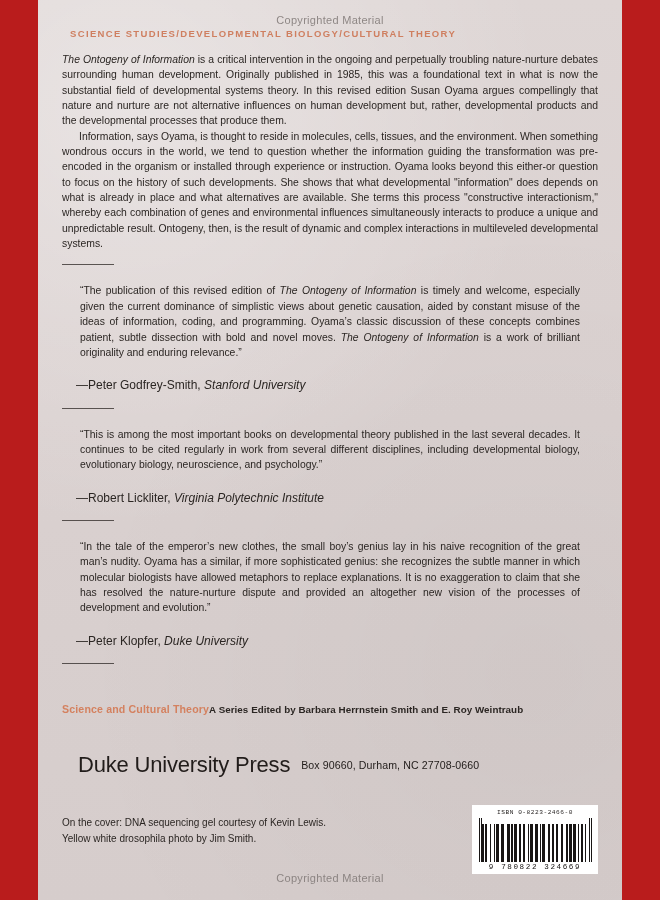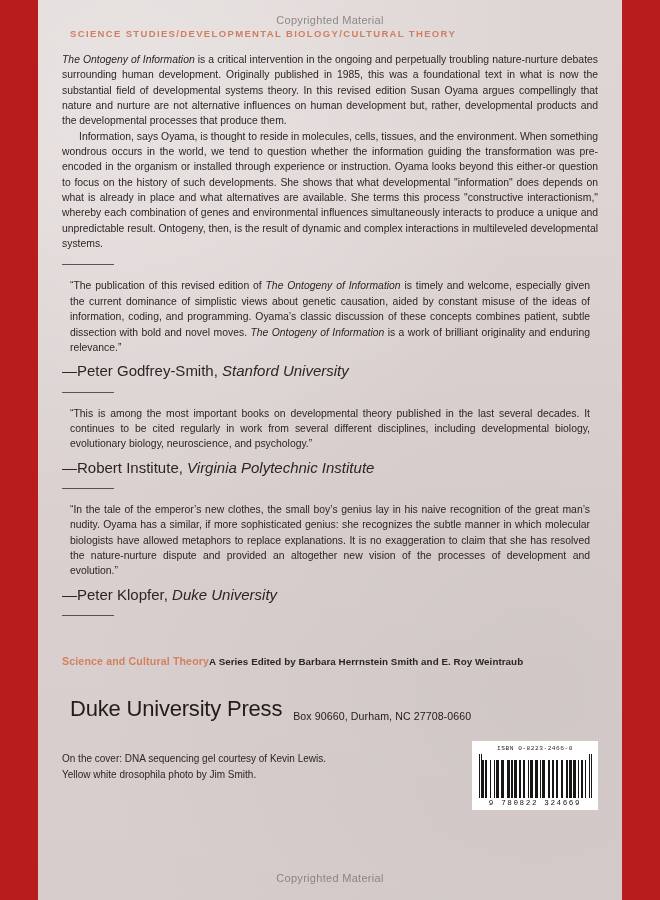--- a/index.html
+++ b/index.html
@@ -96,29 +96,29 @@
     border: none;
   }
 
   .blurb {
     position: relative;
     z-index: 1;
     color: #2b2623;
     font-size: 10.4px;
     line-height: 15.35px;
     text-align: justify;
-    margin: 8px;
+    margin: 18px;
   }
   .attrib {
     position: relative;
     z-index: 1;
     color: #2b2623;
-    font-size: 15px;
+    font-size: 12px;
     line-height: 15.35px;
-    margin: 0;
+    margin: 14px;
     text-align: left;
   }
   .attrib .inst { font-style: italic; }
 
   .bio {
     position: relative;
     z-index: 1;
     color: #2b2623;
     font-size: 10.4px;
     line-height: 15.6px;
@@ -142,24 +142,24 @@
   .series-editors {
     color: #2b2623;
     font-weight: 700;
     font-size: 9.8px;
     letter-spacing: 0.05px;
   }
 
   .publisher-line {
     position: relative;
     z-index: 1;
-    margin: 8px;
+    margin: 16px;
     padding-top: 19px;
     display: flex;
-    align-items: flex-end;
+    align-items: center;
   }
   .publisher-name {
     color: #211c1a;
     font-size: 22px;
     font-weight: 400;
     letter-spacing: -0.2px;
   }
   .publisher-address {
     color: #211c1a;
     font-size: 10.6px;
@@ -235,21 +235,21 @@
     <p class="body-text indent">Information, says Oyama, is thought to reside in molecules, cells, tissues, and the environment. When something wondrous occurs in the world, we tend to question whether the information guiding the transformation was pre-encoded in the organism or installed through experience or instruction. Oyama looks beyond this either-or question to focus on the history of such developments. She shows that what developmental "information" does depends on what is already in place and what alternatives are available. She terms this process "constructive interactionism," whereby each combination of genes and environmental influences simultaneously interacts to produce a unique and unpredictable result. Ontogeny, then, is the result of dynamic and complex interactions in multileveled developmental systems.</p>
 
     <hr class="rule">
 
     <p class="blurb"><span>“The publication of this revised edition of </span><i>The Ontogeny of Information</i><span> is timely and welcome, especially given the current dominance of simplistic views about genetic causation, aided by constant misuse of the ideas of information, coding, and programming. Oyama’s classic discussion of these concepts combines patient, subtle dissection with bold and novel moves. </span><i>The Ontogeny of Information</i><span> is a work of brilliant originality and enduring relevance.”</span></p>
     <p class="attrib"><span>—Peter Godfrey-Smith, </span><span class="inst">Stanford University</span></p>
 
     <hr class="rule">
 
     <p class="blurb">“This is among the most important books on developmental theory published in the last several decades. It continues to be cited regularly in work from several different disciplines, including developmental biology, evolutionary biology, neuroscience, and psychology.”</p>
-    <p class="attrib"><span>—Robert Institute, </span><span class="inst">Virginia Polytechnic Institute</span></p>
+    <p class="attrib"><span>—Robert Lickliter, </span><span class="inst">Virginia Polytechnic Institute</span></p>
 
     <hr class="rule">
 
     <p class="blurb">“In the tale of the emperor’s new clothes, the small boy’s genius lay in his naive recognition of the great man’s nudity. Oyama has a similar, if more sophisticated genius: she recognizes the subtle manner in which molecular biologists have allowed metaphors to replace explanations. It is no exaggeration to claim that she has resolved the nature-nurture dispute and provided an altogether new vision of the processes of development and evolution.”</p>
     <p class="attrib"><span>—Peter Klopfer, </span><span class="inst">Duke University</span></p>
 
     <hr class="rule">
 
 
     <p class="series-line"><span class="series-name">Science and Cultural Theory</span><span class="series-editors">A Series Edited by Barbara Herrnstein Smith and E. Roy Weintraub</span></p>

